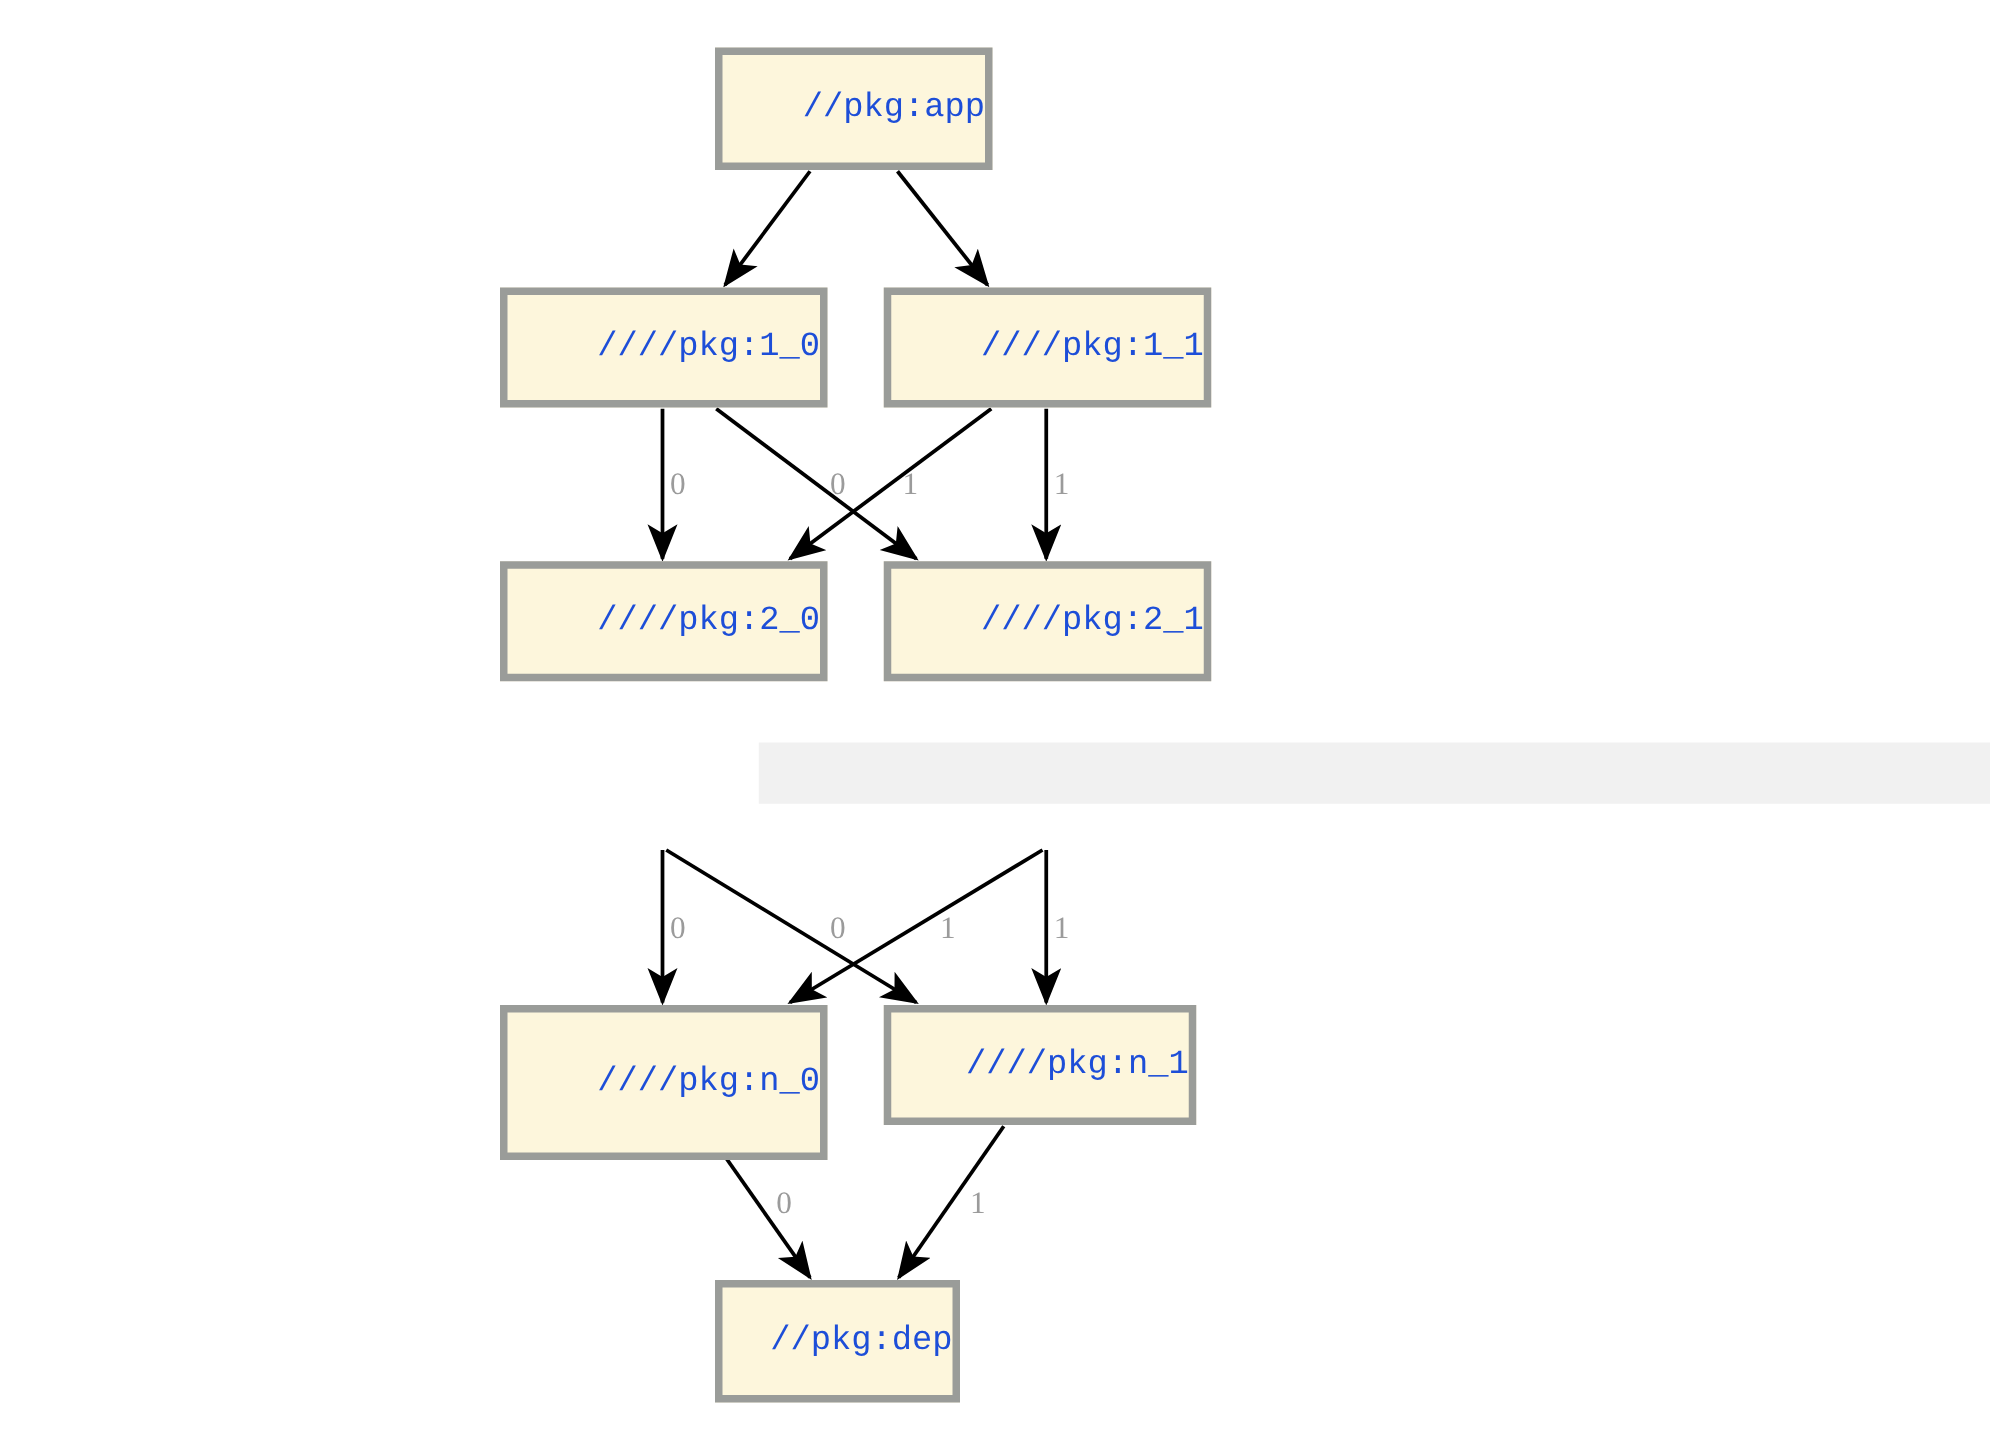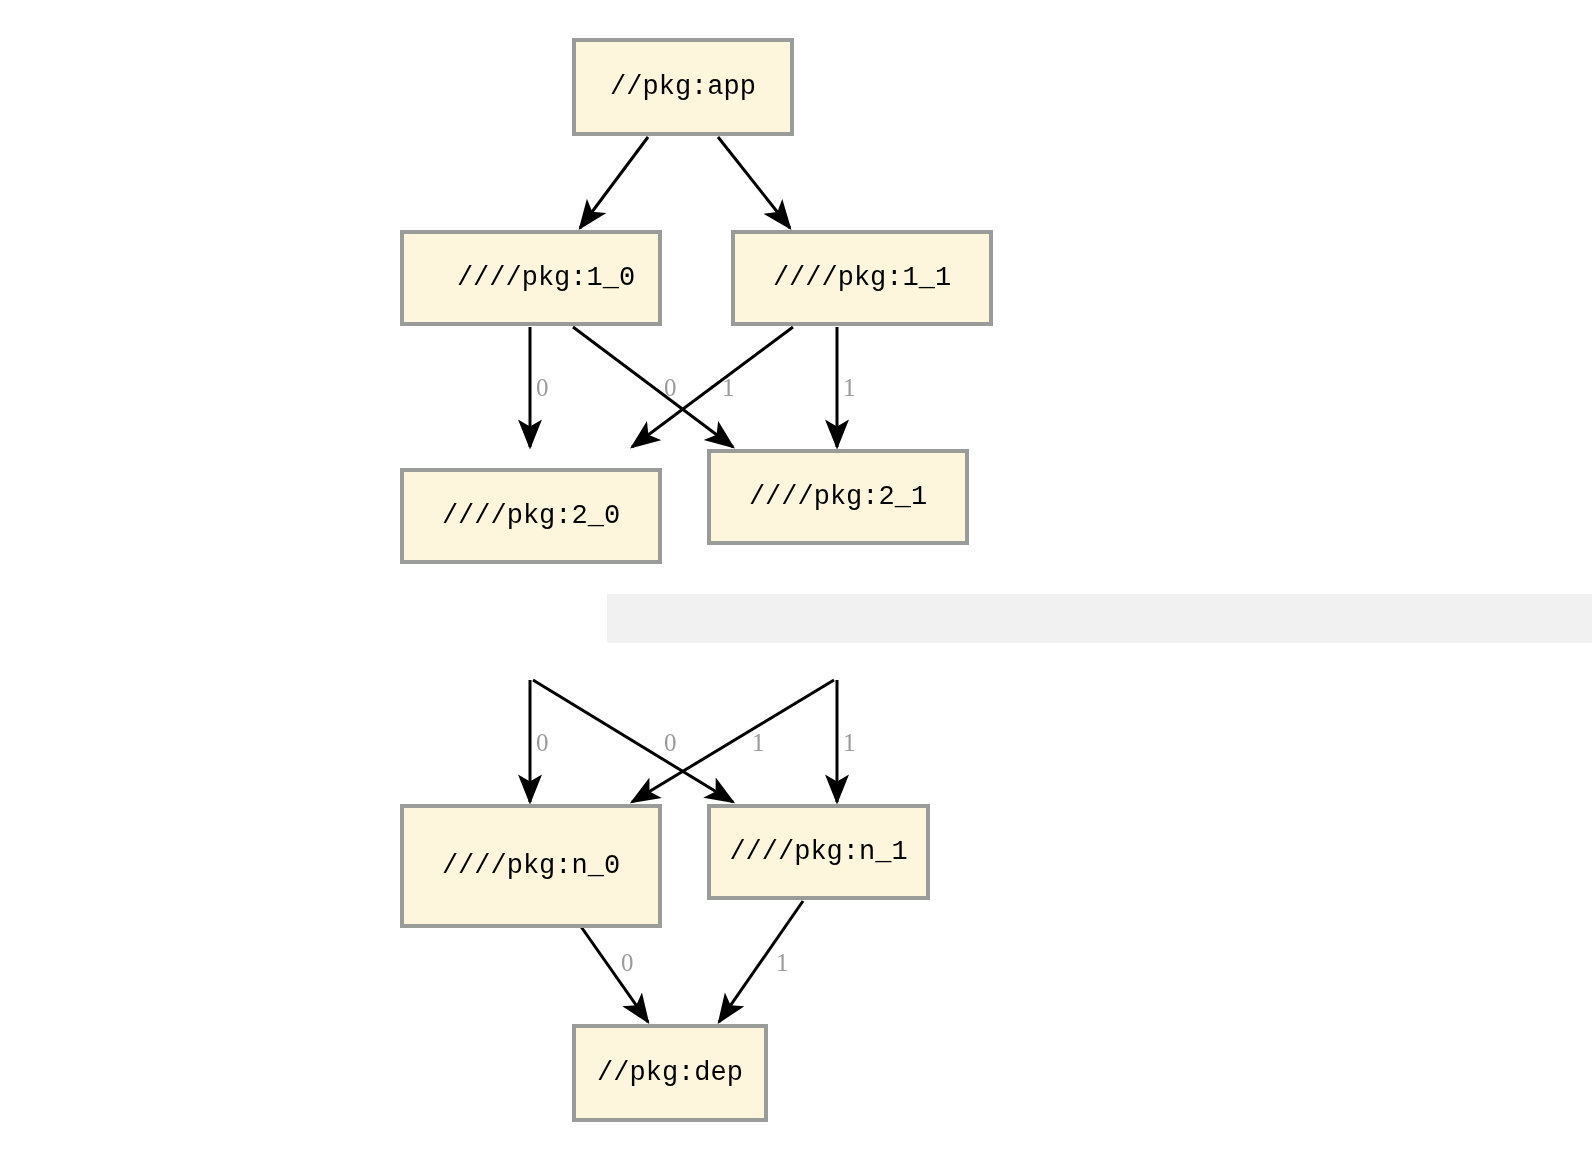--- a/index.html
+++ b/index.html
@@ -23,25 +23,25 @@
     left: 0;
     top: 0;
     width: 1592px;
     height: 1162px;
     pointer-events: none;
   }
   .node {
     position: absolute;
     box-sizing: border-box;
     background: #fdf6dc;
-    border: 4px solid #ec4899;
+    border: 6px solid #ec4899;
     display: flex;
     align-items: center;
-    justify-content: center;
-    color: #000000;
+    justify-content: flex-end;
+    color: #1d4ed8;
     font-family: "Liberation Mono", "DejaVu Sans Mono", monospace;
     font-size: 27px;
     letter-spacing: 0px;
     white-space: nowrap;
     z-index: 3;
   }
   .edge-label {
     position: absolute;
     color: #9b9b9b;
     font-family: "Liberation Serif", "DejaVu Serif", serif;
@@ -97,33 +97,33 @@
       <div class="ellipsis-dot" style="left: 685px; top: 617px;"></div>
     </div>
 
   <div id="nodes">
       <div class="node" style="left: 572px; top: 38px; width: 222px; height: 98px; background: rgb(253, 246, 220); border-color: rgb(154, 156, 153);">
         <span>//pkg:app</span>
       </div>
       <div class="node" style="left: 400px; top: 230px; width: 262px; height: 96px; background: rgb(253, 246, 220); border-color: rgb(154, 156, 153); padding-left: 30px;">
         <span>////pkg:1_0</span>
       </div>
-      <div class="node" style="left: 707px; top: 230px; width: 262px; height: 96px; background: rgb(253, 246, 220); border-color: rgb(154, 156, 153); margin-left: 24px;">
+      <div class="node" style="left: 707px; top: 230px; width: 262px; height: 96px; background: rgb(253, 246, 220); border-color: rgb(154, 156, 153);">
         <span>////pkg:1_1</span>
       </div>
-      <div class="node" style="left: 400px; top: 449px; width: 262px; height: 96px; background: rgb(253, 246, 220); border-color: rgb(154, 156, 153); margin-top: 19px;">
+      <div class="node" style="left: 400px; top: 449px; width: 262px; height: 96px; background: rgb(253, 246, 220); border-color: rgb(154, 156, 153);">
         <span>////pkg:2_0</span>
       </div>
       <div class="node" style="left: 707px; top: 449px; width: 262px; height: 96px; background: rgb(253, 246, 220); border-color: rgb(154, 156, 153);">
         <span>////pkg:2_1</span>
       </div>
       <div class="node" style="left: 400px; top: 804px; width: 262px; height: 124px; background: rgb(253, 246, 220); border-color: rgb(154, 156, 153);">
         <span>////pkg:n_0</span>
       </div>
-      <div class="node" style="left: 707px; top: 804px; width: 223px; height: 96px; background: rgb(253, 246, 220); border-color: rgb(154, 156, 153);">
+      <div class="node" style="left: 707px; top: 804px; width: 250px; height: 96px; background: rgb(253, 246, 220); border-color: rgb(154, 156, 153);">
         <span>////pkg:n_1</span>
       </div>
       <div class="node" style="left: 572px; top: 1024px; width: 196px; height: 98px; background: rgb(253, 246, 220); border-color: rgb(154, 156, 153);">
         <span>//pkg:dep</span>
       </div>
     </div>
   <div id="edge-labels">
       <div class="edge-label" style="left: 536px; top: 375px; color: rgb(155, 155, 155);">0</div>
       <div class="edge-label" style="left: 664px; top: 375px; color: rgb(155, 155, 155);">0</div>
       <div class="edge-label" style="left: 722px; top: 375px; color: rgb(155, 155, 155);">1</div>

